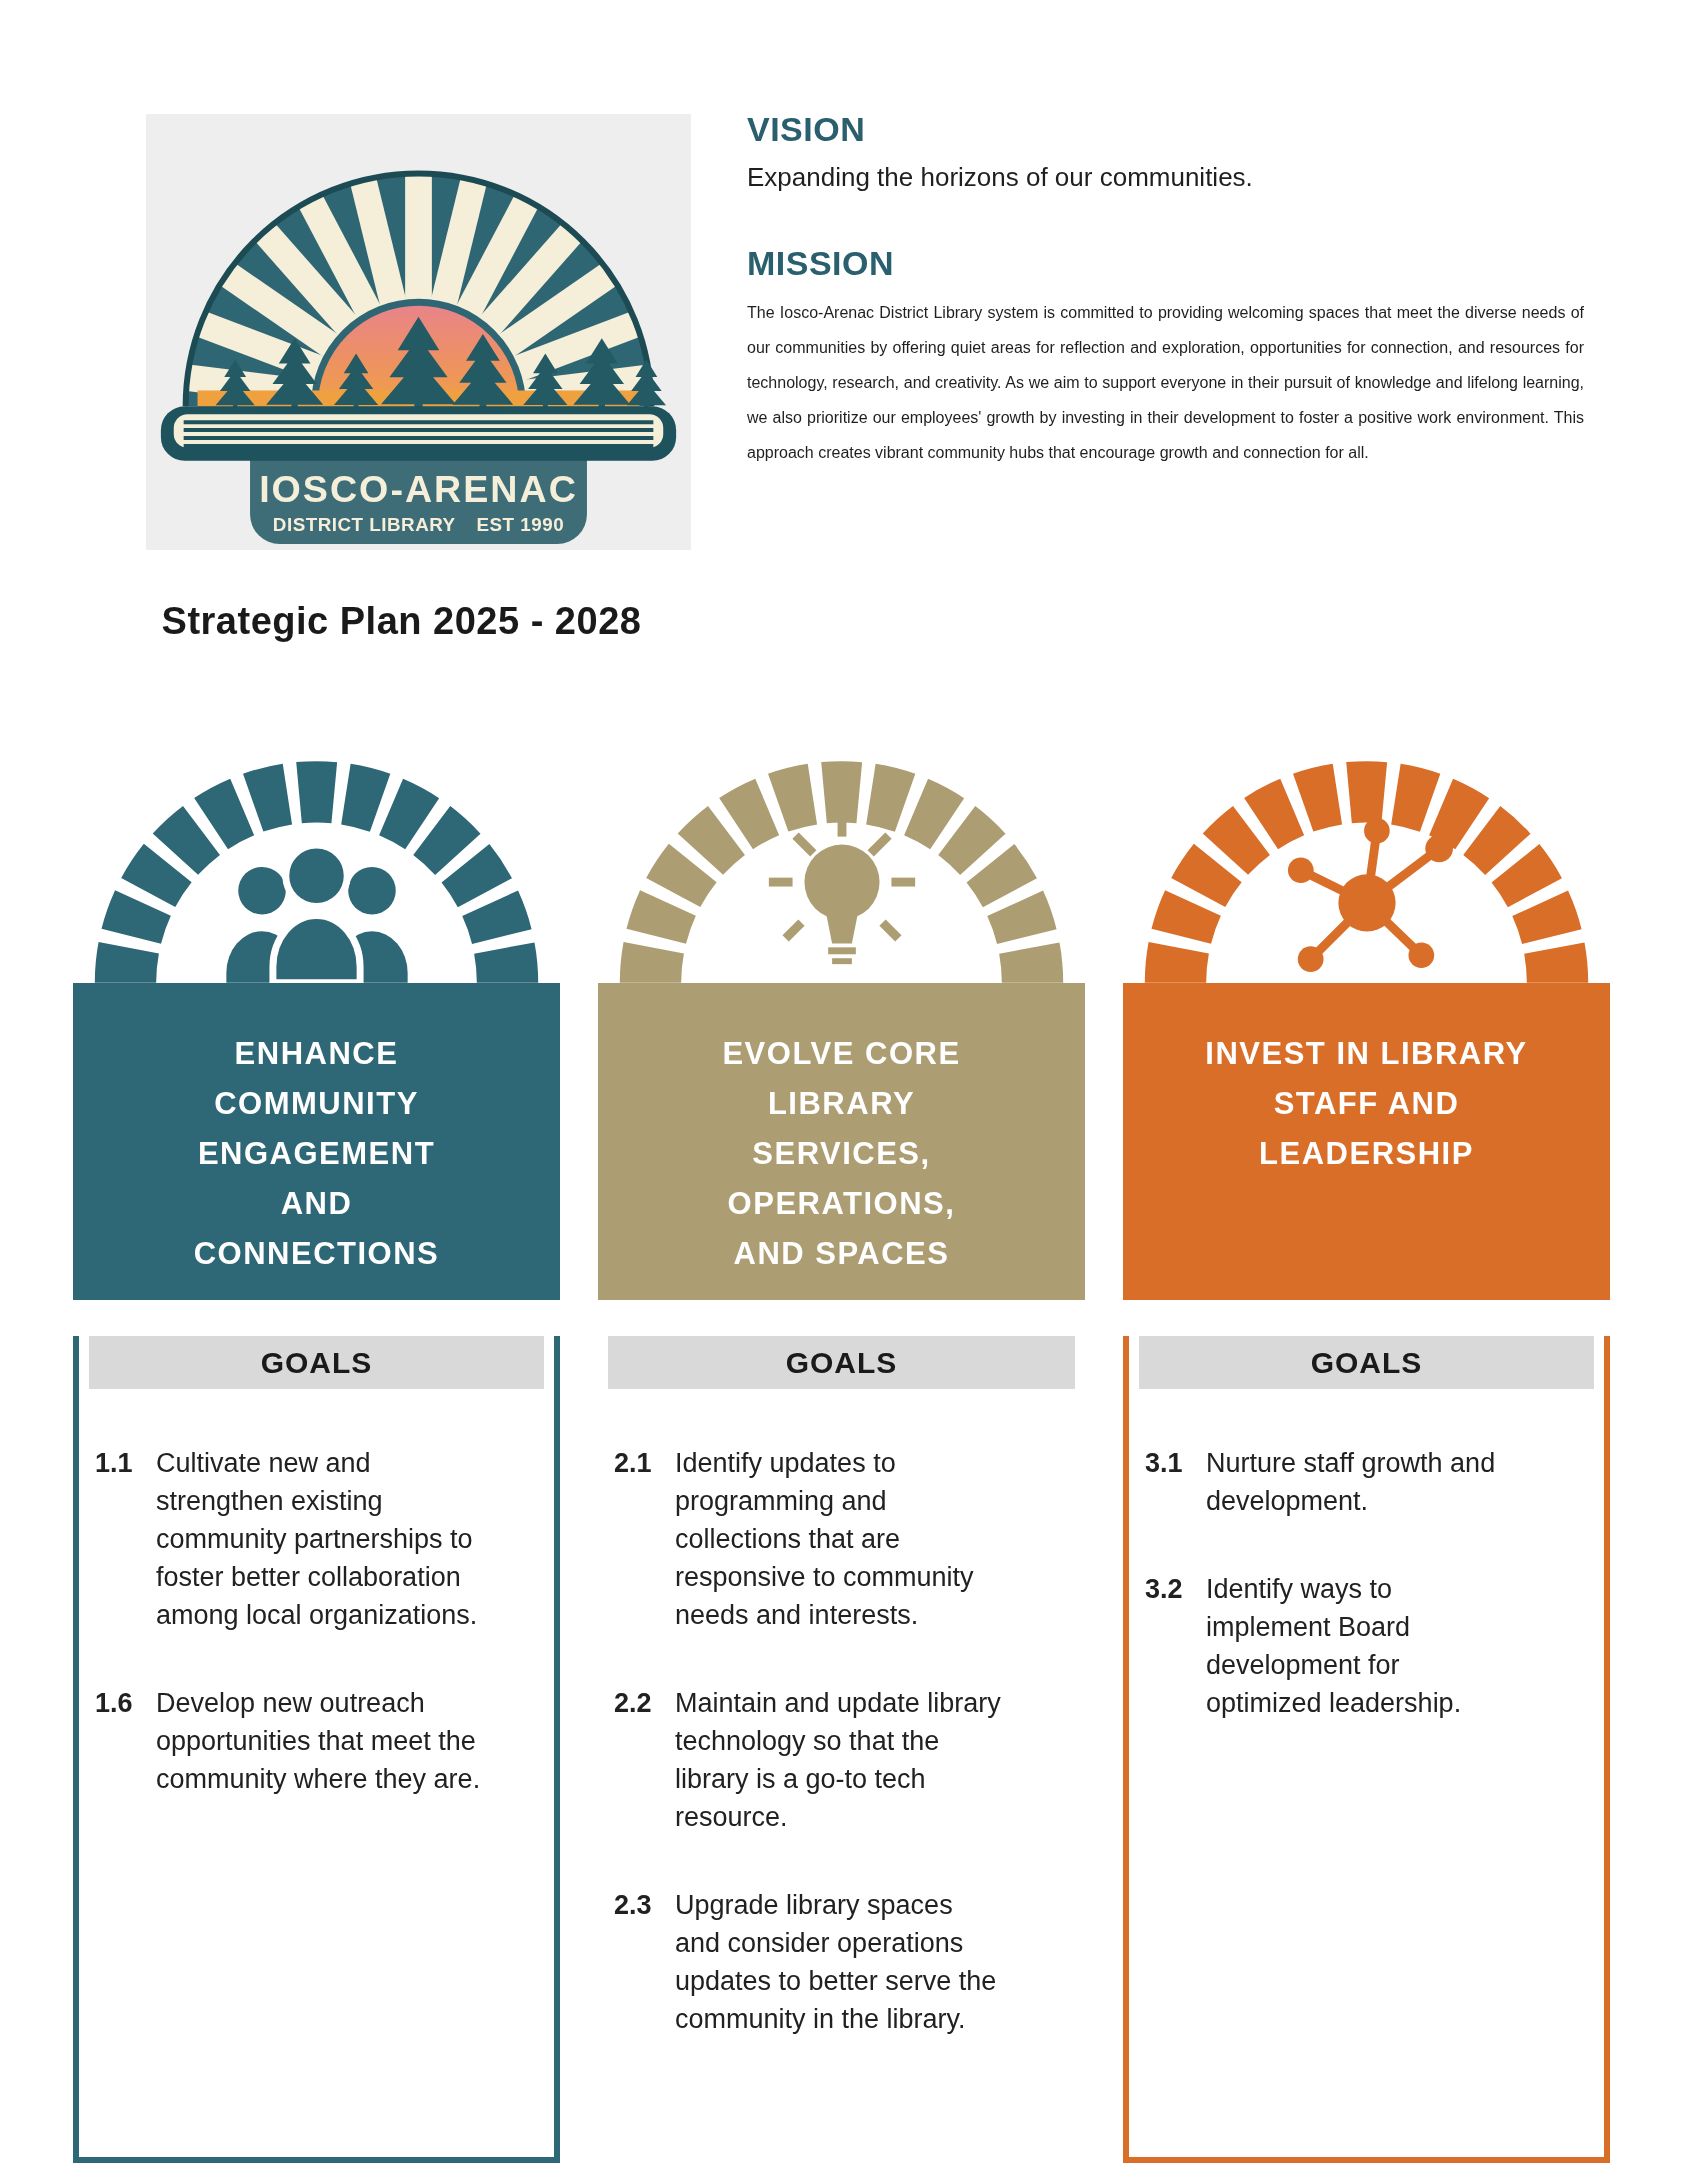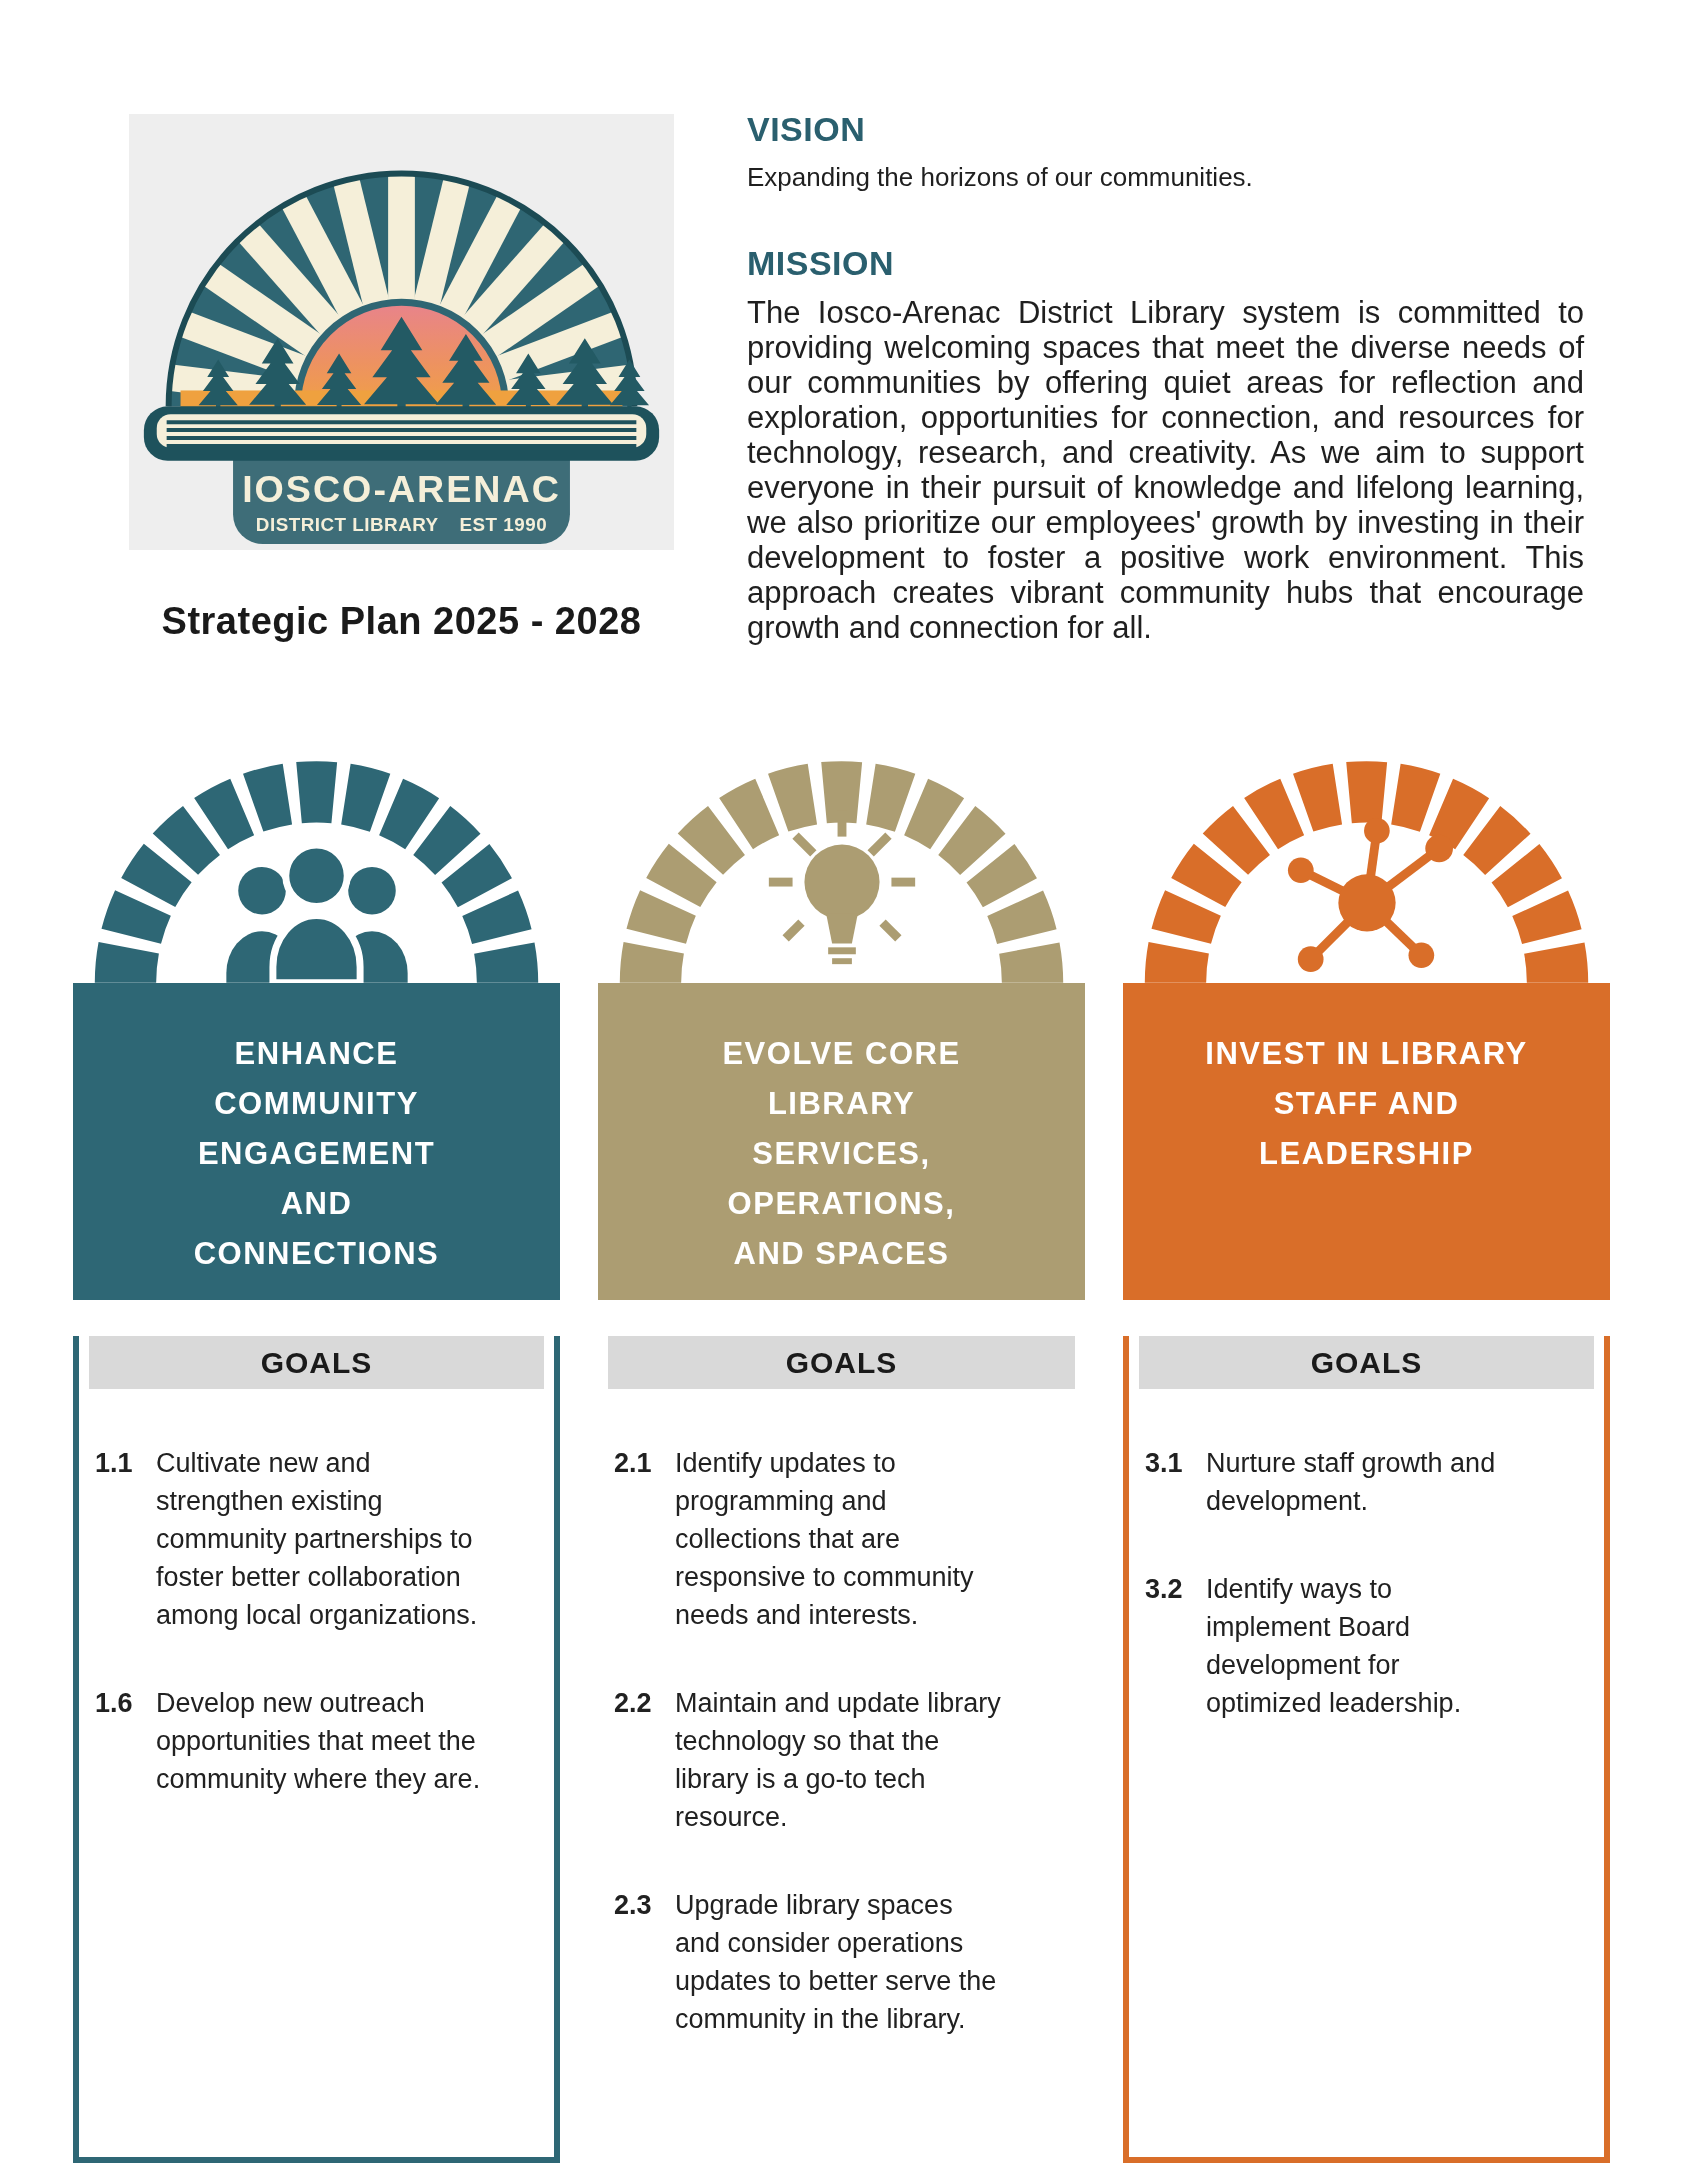--- a/index.html
+++ b/index.html
@@ -2,29 +2,29 @@
 <html><head>
 <meta charset="utf-8">
 <style>
   * { margin:0; padding:0; box-sizing:border-box; }
   html,body { background:#ffffff; }
   .page {
     position:relative; width:1683px; height:2178px; background:#ffffff;
     font-family:"Liberation Sans", sans-serif; color:#212121; overflow:hidden;
   }
   
-  .logo-block { position:absolute; left:129px; top:114px; width:545px; height:436px; background:#EEEEEE; }
+  .logo-block { position:absolute; left:146px; top:114px; width:545px; height:436px; background:#EEEEEE; }
   .logo-block svg { display:block; width:100%; height:100%; }
   .plan-title { position:absolute; left:129px; top:600px; width:545px; text-align:center;
     font-size:38px; font-weight:bold; color:#1a1a1a; letter-spacing:0.5px; }
   .vm { position:absolute; left:747px; top:111px; width:837px; }
   .vm h2 { font-size:34px; font-weight:bold; color:#2A5F6E; letter-spacing:0.5px; line-height:1.1; }
   .vm .vision-text { margin-top:12px; font-size:26px; line-height:35px; color:#1f1f1f; }
   .vm .mission-head { margin-top:50px; }
-  .vm .mission-text { margin-top:12px; font-size:31px; line-height:35px; color:#1f1f1f; text-align:justify; }
+  .vm .mission-text { margin-top:12px; font-size:16px; line-height:35px; color:#1f1f1f; text-align:justify; }
   
   .cols { position:absolute; left:73px; top:757px; width:1672px; display:flex; gap:38px; }
   .col { width:487px; position:relative; }
   .arch-wrap { position:relative; height:226px; }
   .arch-wrap .arch { position:absolute; left:1px; top:0; }
   .arch-wrap .pillar-icon { position:absolute; left:50%; transform:translateX(-50%); bottom:0; }
   .head-box { height:317px; background:currentColor; padding-top:46px; }
   .col-title { color:#ffffff; text-align:center; font-size:31px; font-weight:bold;
     letter-spacing:1.5px; line-height:50px; white-space:pre-line; }
   .goals-box { height:827px; }

